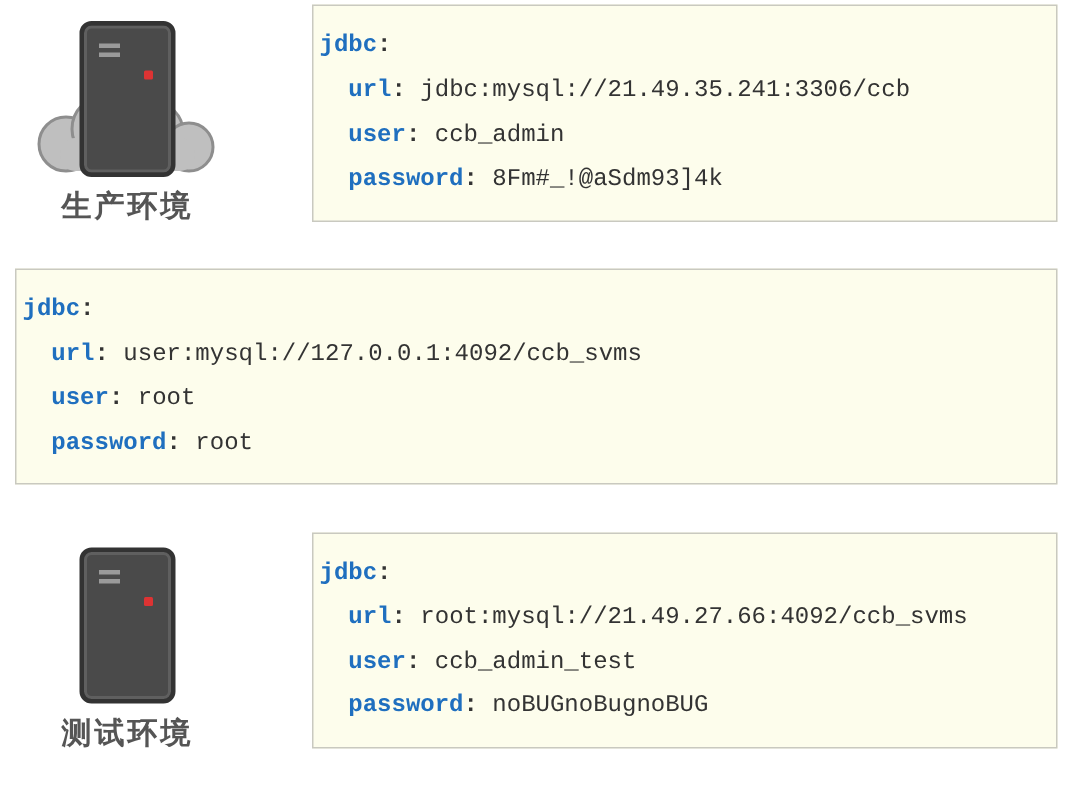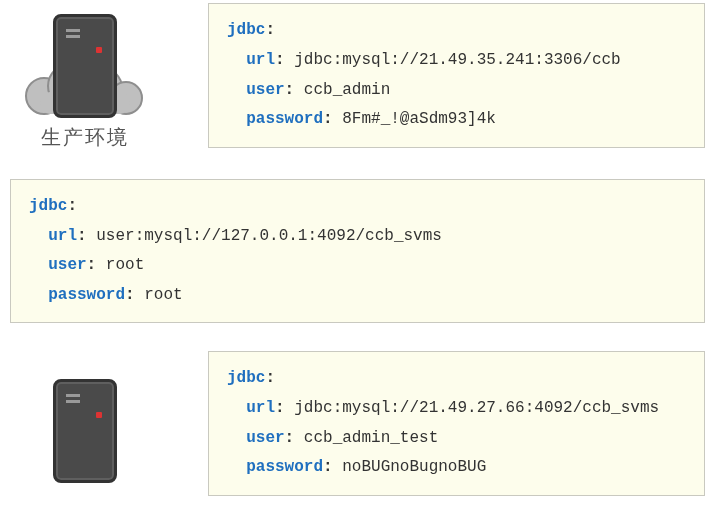--- a/index.html
+++ b/index.html
@@ -69,29 +69,29 @@
     top: 30px;
     right: 12px;
     width: 6px;
     height: 6px;
     background: #d33;
     border-radius: 1px;
   }
   .env-label {
     margin-top: 6px;
     font-size: 20px;
-    font-weight: normal;
+    font-weight: bold;
     color: #555;
     letter-spacing: 2px;
   }
   .code-box {
     flex: 1;
     background: #fdfdec;
     border: 1px solid #c9c9c0;
-    padding: 12px 18px;
+    padding: 12px 4px;
     font-family: "Consolas", "Menlo", "Courier New", monospace;
     font-size: 16px;
     line-height: 1.85;
     white-space: pre;
     color: #333;
     overflow-x: auto;
   }
   .k  { color: #1f6fbf; font-weight: bold; }  
   .p  { color: #333; font-weight: bold; }     
   .s  { color: #333; }                        
@@ -132,20 +132,21 @@
   <span class="k">password</span><span class="p">:</span> <span class="s">root</span></div>
   </div>
 
   <div class="row">
     <div class="env-col">
       <div class="env-icon-wrap">
         <div class="server">
           <div class="led"></div>
         </div>
       </div>
+      <div class="env-label">测试环境</div>
     </div>
     <div class="code-box"><span class="k">jdbc</span><span class="p">:</span>
-  <span class="k">url</span><span class="p">:</span> <span class="s">jdbc:mysql://21.49.27.66:4092/ccb_svms</span>
+  <span class="k">url</span><span class="p">:</span> <span class="s">root:mysql://21.49.27.66:4092/ccb_svms</span>
   <span class="k">user</span><span class="p">:</span> <span class="s">ccb_admin_test</span>
   <span class="k">password</span><span class="p">:</span> <span class="s">noBUGnoBugnoBUG</span></div>
   </div>
 
 </div>
 
 </body></html>

